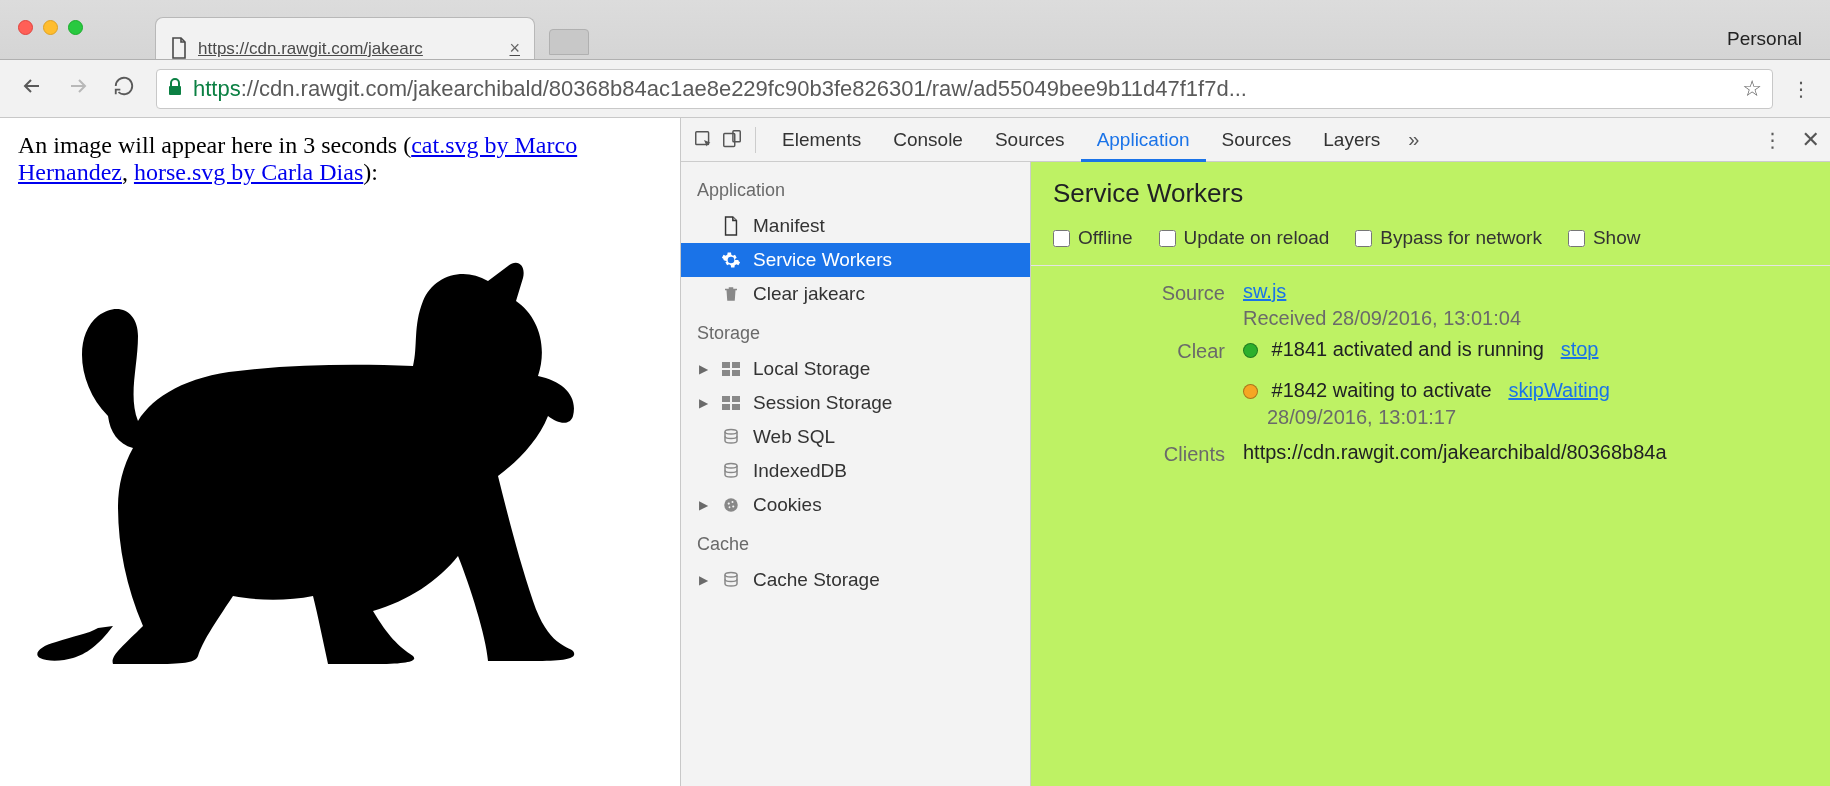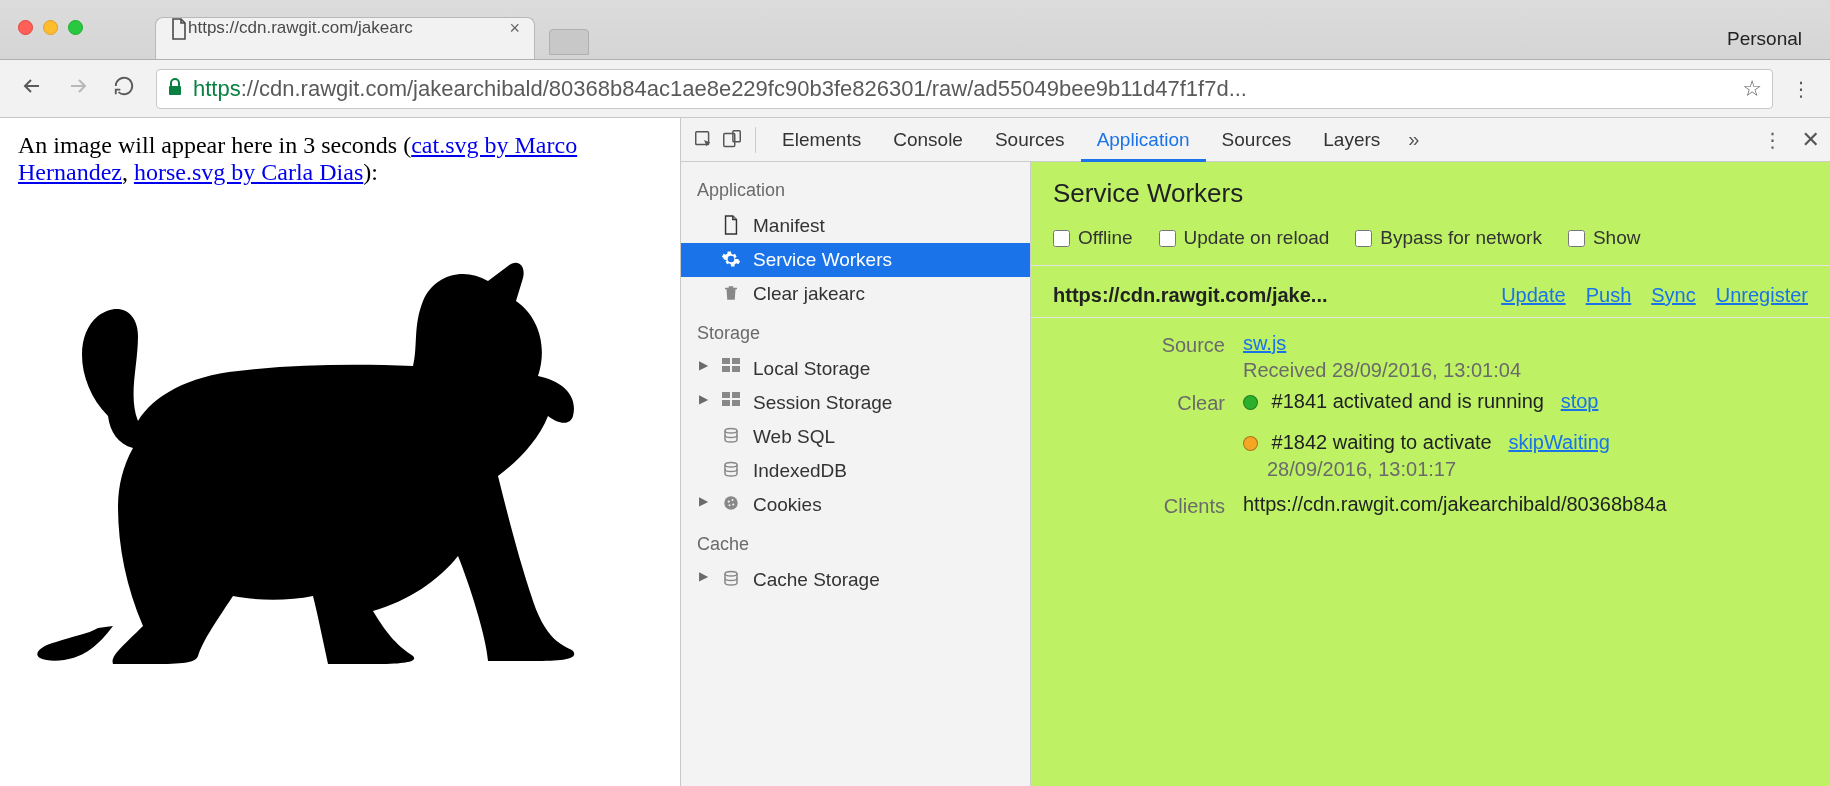--- a/index.html
+++ b/index.html
@@ -43,27 +43,29 @@
   margin-left: 155px;
   height: 100%;
 }
 .tab {
   background: #f2f2f2;
   height: 42px;
   min-width: 380px;
   border-top-left-radius: 8px;
   border-top-right-radius: 8px;
   display: flex;
-  align-items: flex-start;
+  align-items: flex-end;
   padding: 0 14px;
+  gap: 10px;
   border: 1px solid #b8b8b8;
   border-bottom: none;
   position: relative;
   font-size: 17px;
   color: #4a4a4a;
+  text-decoration: underline;
 }
 .tab .page-icon { width: 18px; height: 22px; }
 .tab .close-x { margin-left: auto; color: #666; font-size: 18px; cursor: pointer; }
 .new-tab-stub {
   width: 40px; height: 26px;
   background: #c8c8c8;
   border-top-left-radius: 4px;
   border-top-right-radius: 4px;
   margin-left: 14px;
   margin-bottom: 4px;
@@ -167,21 +169,21 @@
   overflow-y: auto;
   padding-top: 6px;
 }
 .sb-header {
   font-size: 18px;
   color: #6a6a6a;
   padding: 12px 16px 8px;
 }
 .sb-item {
   display: flex;
-  align-items: flex-start;
+  align-items: center;
   gap: 12px;
   padding: 6px 16px 6px 40px;
   font-size: 19px;
   color: #333;
   cursor: pointer;
 }
 .sb-item.selected {
   background: #1a73e8;
   color: #fff;
 }
@@ -515,29 +517,20 @@
               <label class="sw-check">
                 <input type="checkbox" style="">
                 <span>Bypass for network</span>
               </label>
               <label class="sw-check">
                 <input type="checkbox" style="">
                 <span>Show</span>
               </label>
             </div>
 
-          <div class="sw-origin-row">
-            <span class="sw-origin">https://cdn.rawgit.com/jake...</span>
-            <div class="sw-actions" id="sw-actions-host">
-                <a>Update</a>
-                <a>Push</a>
-                <a>Sync</a>
-                <a>Unregister</a>
-              </div>
-          </div>
 
           <div class="sw-details">
             <div class="sw-row">
               <div class="sw-label">Source</div>
               <div class="sw-value">
                 <a>sw.js</a>
                 <div class="sub-line">Received 28/09/2016, 13:01:04</div>
               </div>
             </div>
             <div class="sw-row">

